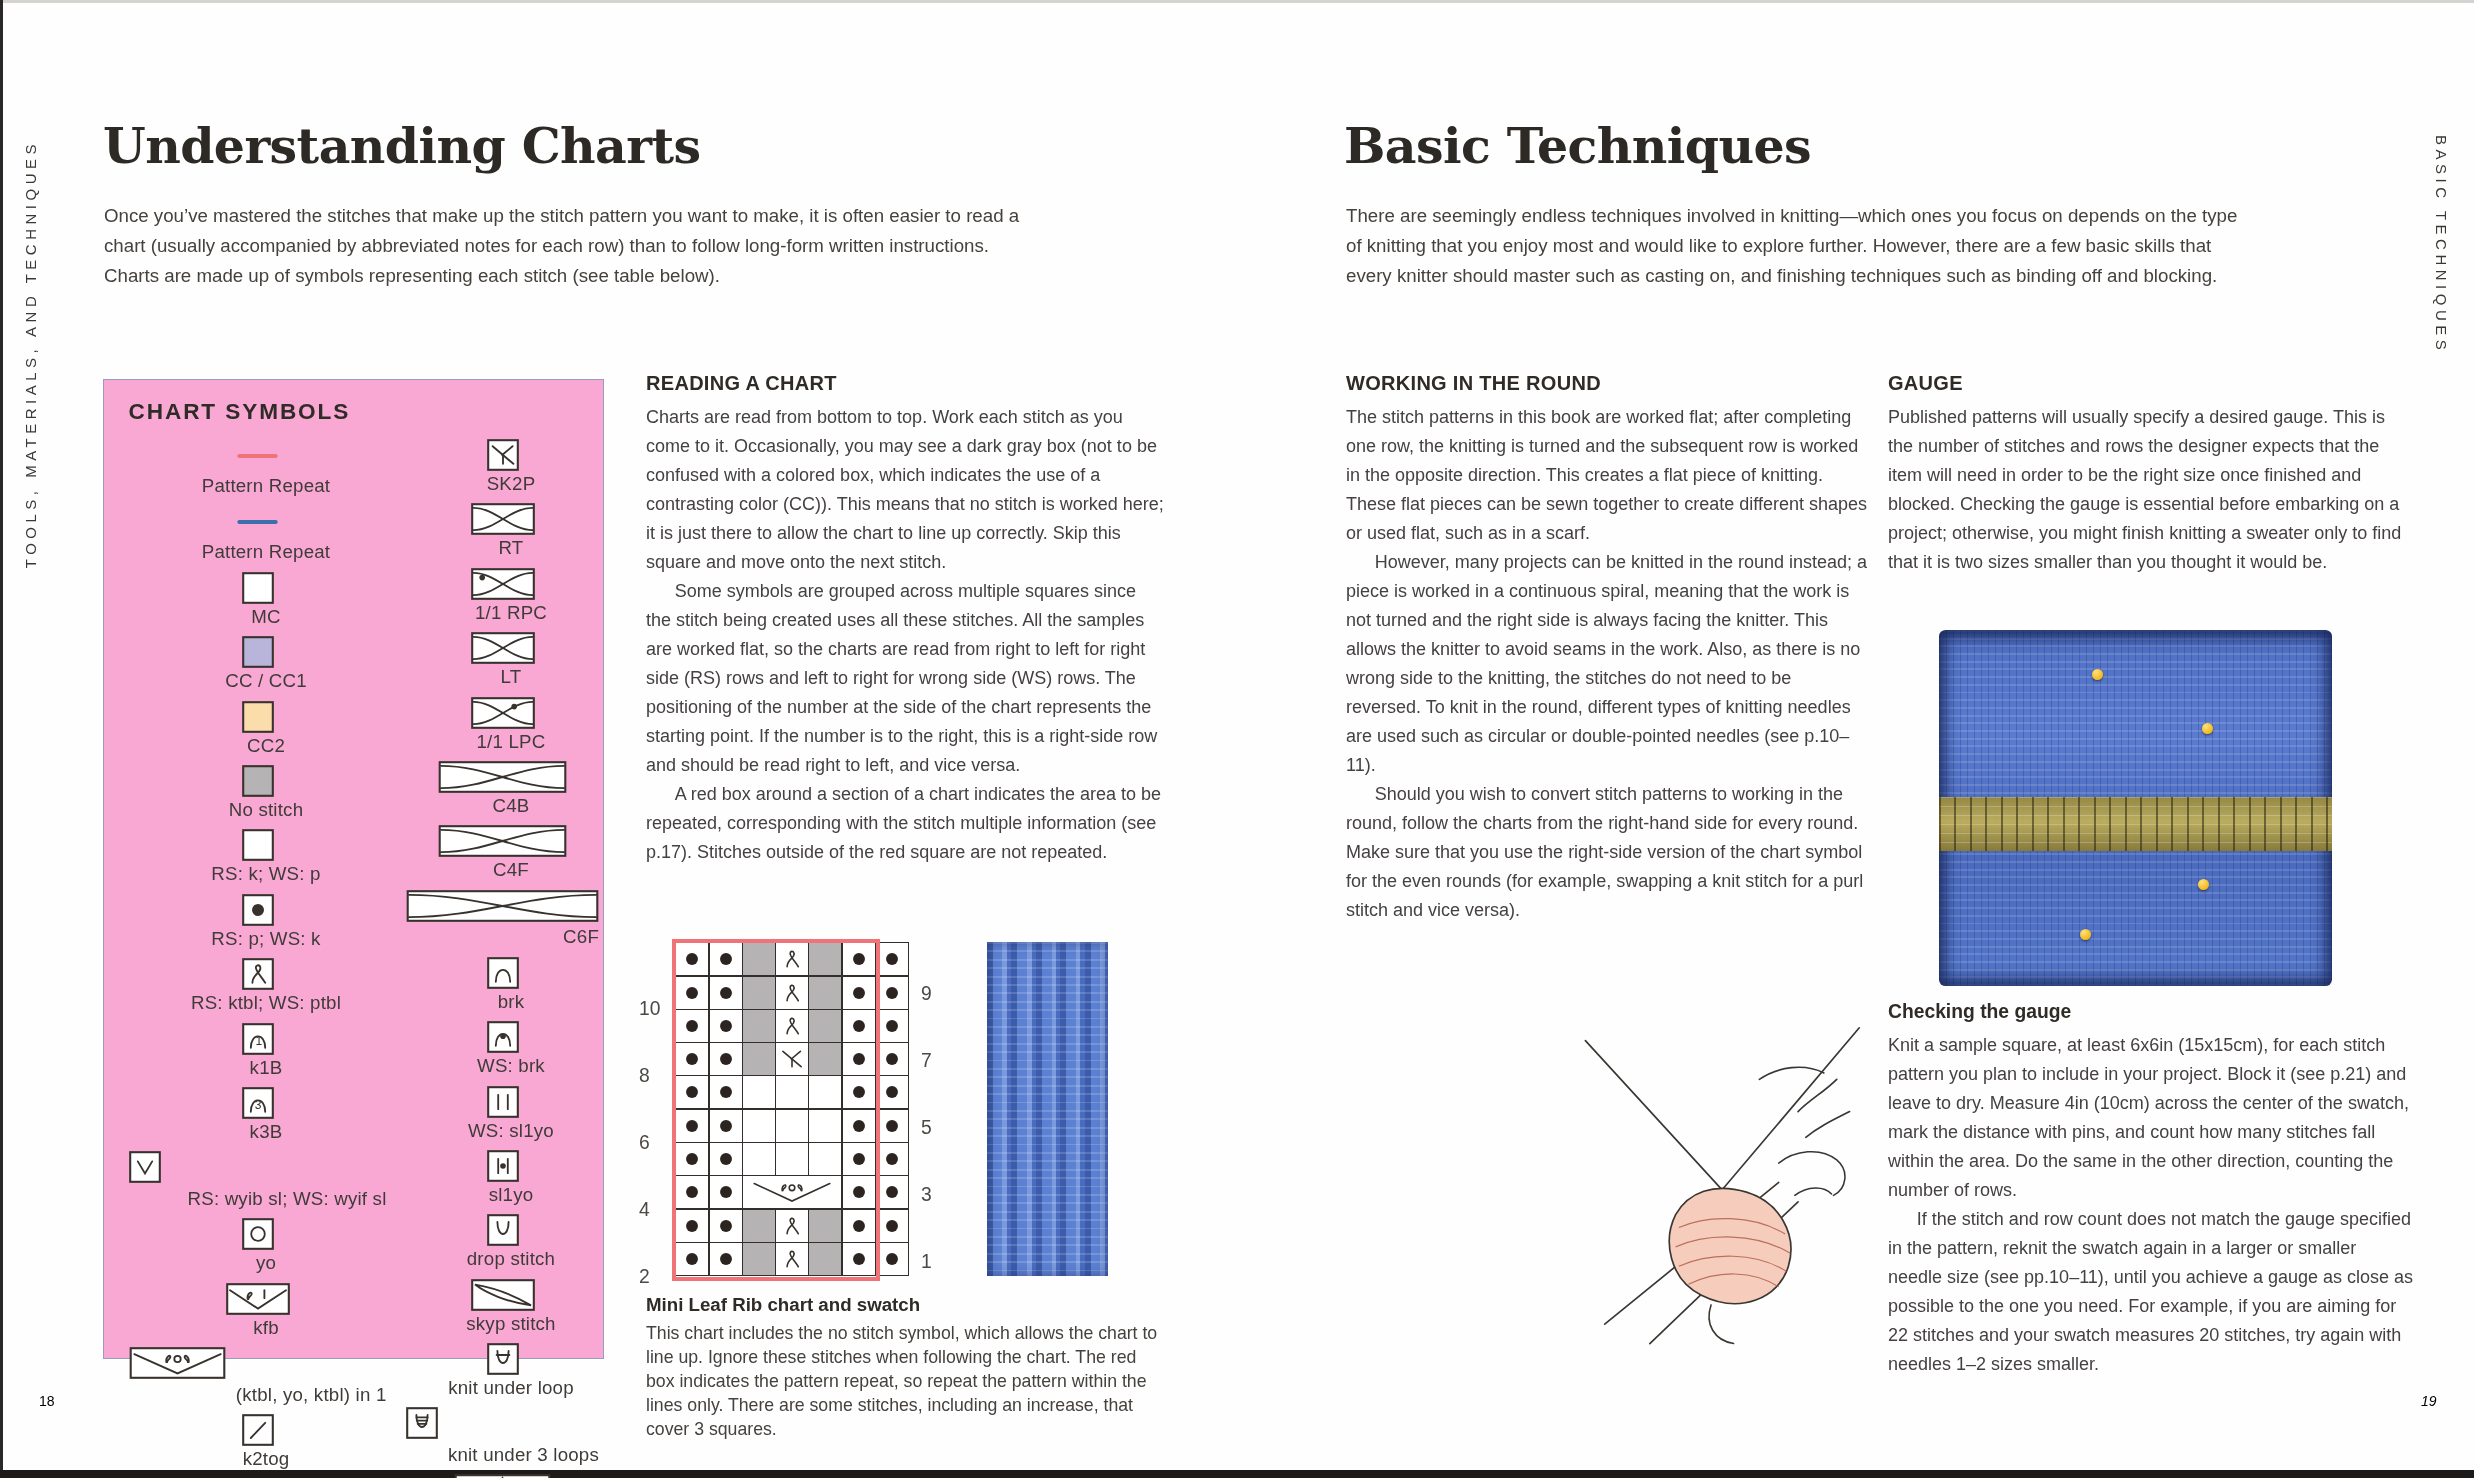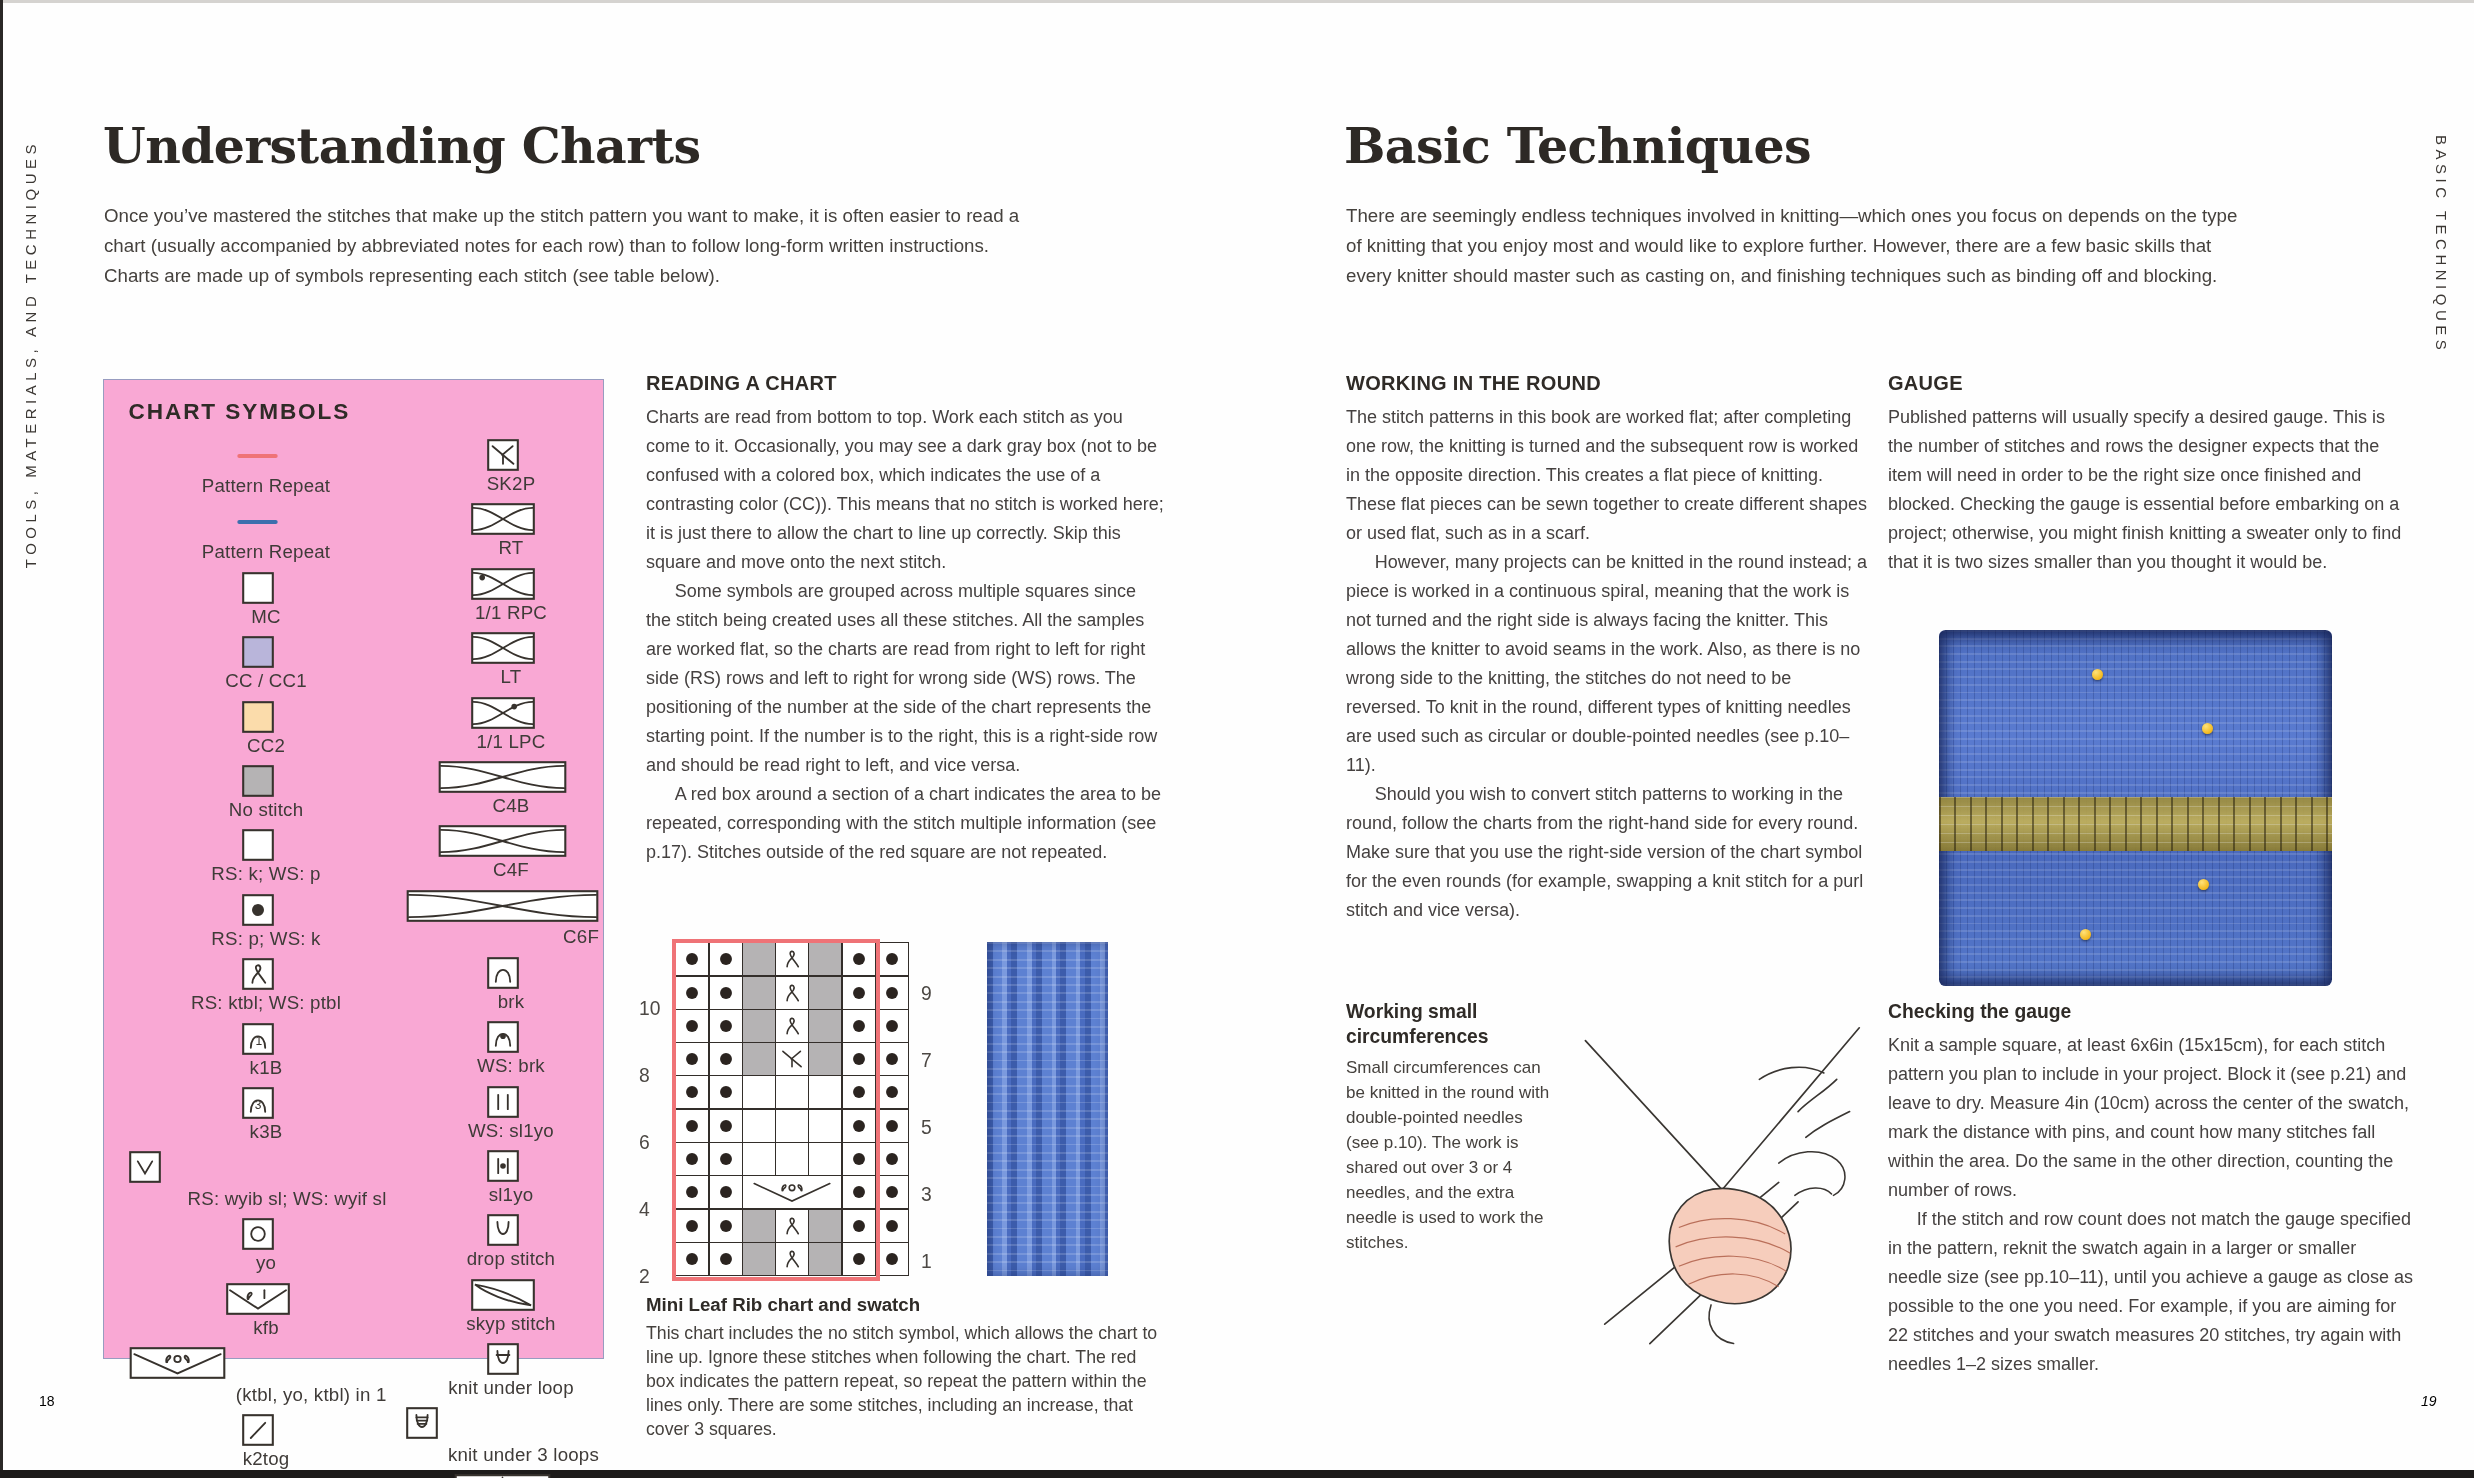--- a/index.html
+++ b/index.html
@@ -708,24 +708,20 @@
   </div>
 
   <div class="photo-swatch">
     <div class="ruler-band"></div>
     <div class="pin" style="left:39%;top:11%;"></div>
     <div class="pin" style="left:67%;top:26%;"></div>
     <div class="pin" style="left:36%;top:84%;"></div>
     <div class="pin" style="left:66%;top:70%;"></div>
   </div>
 
-  <div class="col" style="left:1346px;top:1000px;width:206px;">
-    <div class="small-circ-head">Working small circumferences</div>
-    <div class="small-circ-text">Small circumferences can be knitted in the round with double-pointed needles (see p.10). The work is shared out over 3 or 4 needles, and the extra needle is used to work the stitches.</div>
-  </div>
 
   <div class="illus" style="left:1566px;top:1002px;">
     <svg width="303" height="348" viewBox="0 0 470 540">
       <g fill="none" stroke="#3a3632" stroke-width="2.6" stroke-linecap="round">
         <path d="M30 60 L250 300"></path>
           <path d="M455 40 L235 300"></path>
         <path d="M60 500 L330 280"></path>
           <path d="M130 530 L360 310"></path>
         <path d="M420 120 C400 140 380 150 360 170"></path>
         <path d="M440 170 C410 185 390 195 372 210"></path>

